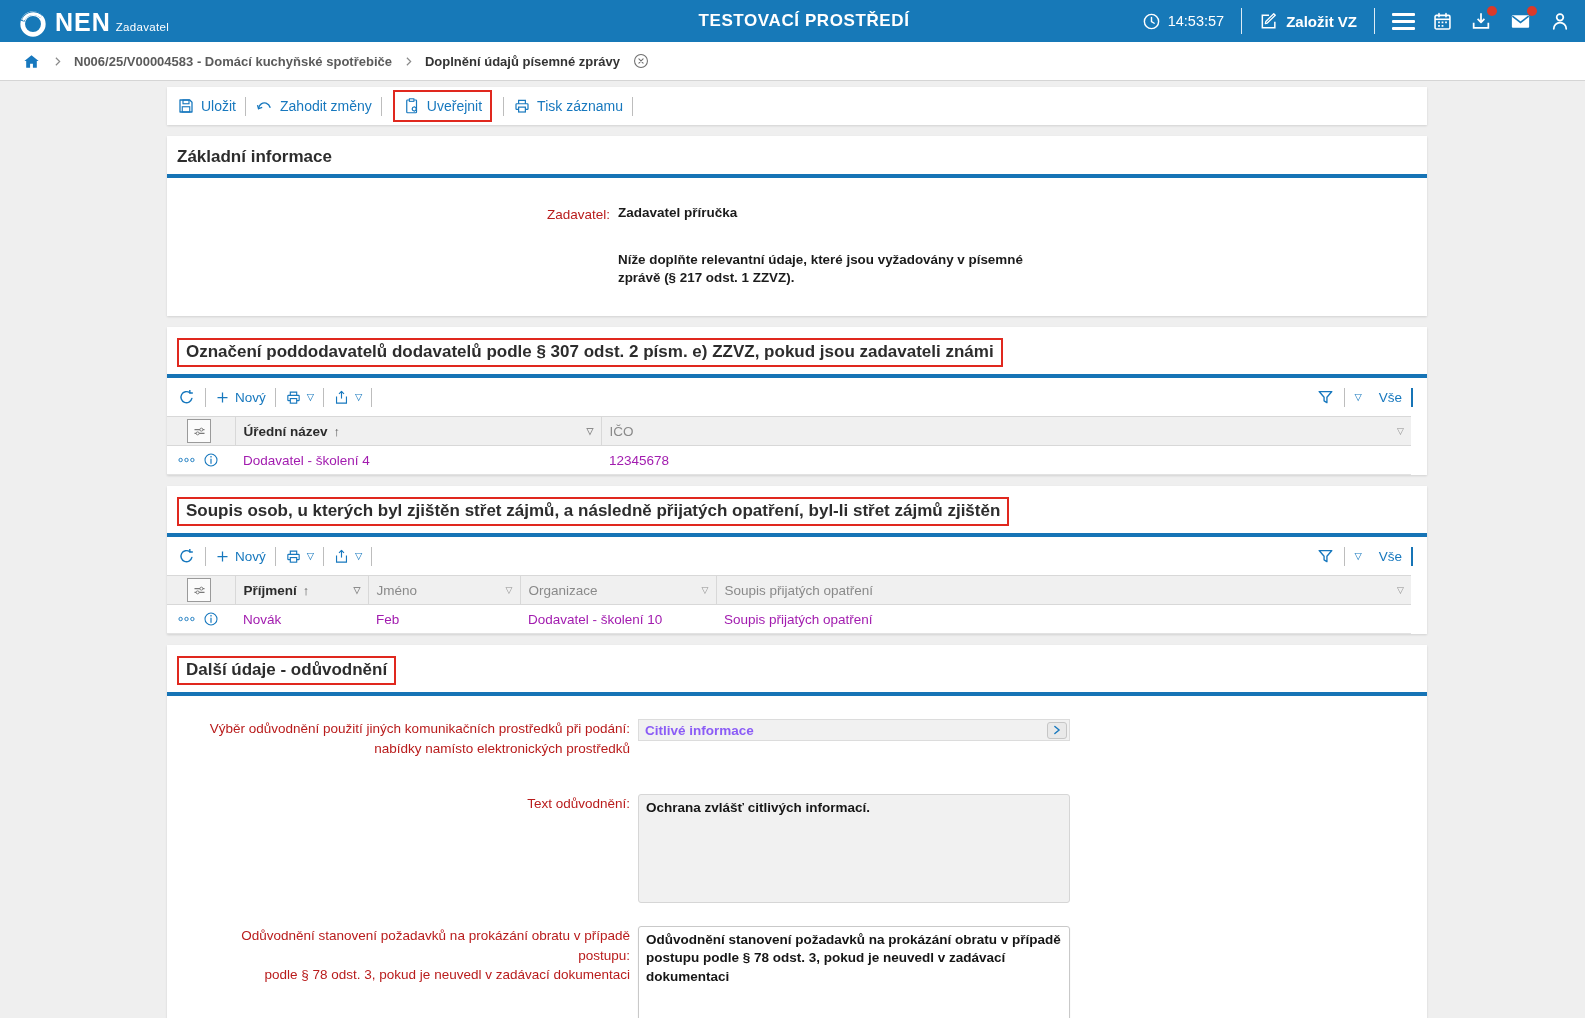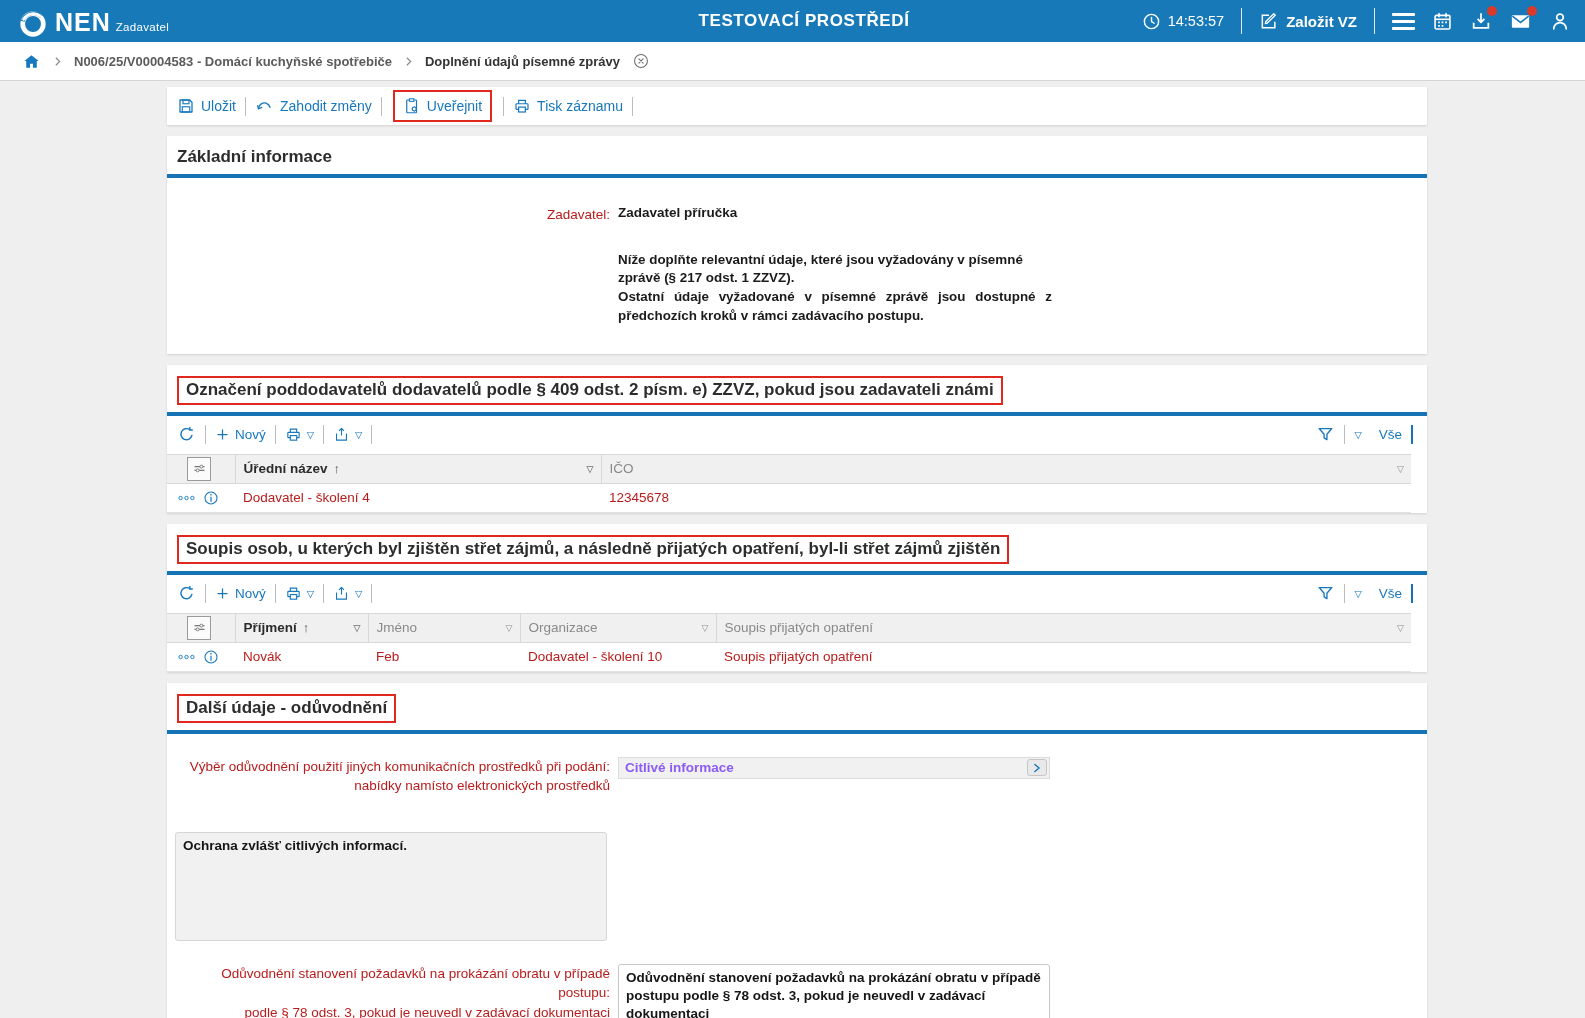--- a/index.html
+++ b/index.html
@@ -63,27 +63,27 @@
   .vse { font-size:13.5px; color:#1778be; font-weight:normal; cursor:pointer; margin-left:17px; }
   .blue-bar-end { width:2px; height:19px; background:#1674b6; margin-left:9px; }
 
   
   table.grid { border-collapse:collapse; table-layout:fixed; width:calc(100% - 16px); }
   .grid th { background:#f0f0f0; height:29px; border-top:1px solid #d8d8d8; border-bottom:1px solid #d8d8d8; font-size:13.5px; font-weight:normal; color:#8a8a8a; text-align:left; padding:0 8px; position:relative; cursor:pointer; }
   .grid th + th { border-left:1px solid #d8d8d8; }
   .grid th.sorted { color:#2b2b2b; font-weight:bold; }
   .sort-up { font-weight:normal; color:#555; margin-left:6px; font-size:13px; }
   .th-tri { position:absolute; right:7px; top:50%; transform:translateY(-50%); }
-  .grid td { height:29px; border-bottom:1px solid #e2e2e2; font-size:13.5px; color:#b91c1c; padding:0 8px; background:#fff; }
+  .grid td { height:29px; border-bottom:1px solid #e2e2e2; font-size:13.5px; color:#a21caf; padding:0 8px; background:#fff; }
   .cell-icons { display:flex; align-items:center; gap:8px; padding-left:3px; }
   .th-set { width:24px; height:24px; border:1px solid #9a9a9a; background:#fbfbfb; display:flex; align-items:center; justify-content:center; cursor:pointer; margin-left:12px; }
 
   
   .od-body { padding:23px 0 40px; }
-  .od-row { display:flex; align-items:flex-start; }
+  .od-row { display:flex; align-items:flex-start;padding-left:20px; }
   .ctrl-col { margin-left:8px; width:432px; flex:none; }
   .select-field { height:22px; background:#f1f1f1; border:1px solid #dcdcdc; display:flex; align-items:center; padding:0 2px 0 6px; cursor:pointer; }
   .select-field .val { font-size:13.5px; font-weight:bold; color:#8b5cf6; flex:1; }
   .sel-btn { width:20px; height:17px; background:#e9e9e9; border:1px solid #c6c6c6; border-radius:3px; display:flex; align-items:center; justify-content:center; cursor:pointer; }
   .ta { width:432px; font-size:13.5px; font-weight:bold; color:#161616; line-height:1.35; padding:4px 7px; border-radius:3px; }
   .ta-gray { background:#f1f1f1; border:1px solid #d6d6d6; height:109px; }
   .ta-white { background:#fff; border:1px solid #c9c9c9; height:122px; box-shadow:0 1px 2px rgba(0,0,0,.07); }
   .gap36 { height:36px; } .gap24 { height:23px; }
 
   svg { display:block; }
@@ -230,27 +230,26 @@
   <section class="panel sec">
     <h2 class="sec-title">Základní informace</h2>
     <div class="blue-rule"></div>
     <div class="bi-body">
       <div class="f-row">
         <span class="f-label">Zadavatel:</span>
         <span class="f-value">Zadavatel příručka</span>
       </div>
       <div class="bi-note">
         <div>Níže doplňte relevantní údaje, které jsou vyžadovány v písemné zprávě (§ 217 odst. 1 ZZVZ).</div>
-        <div class="just">Ostatní údaje vyžadované v písemné zprávě jsou dostupné z předchozích kroků v rámci zadávacího postupu.</div>
       </div>
     </div>
   </section>
 
   <section class="panel sec">
-    <h2 class="sec-title red-box">Označení poddodavatelů dodavatelů podle § 409 odst. 2 písm. e) ZZVZ, pokud jsou zadavateli známi</h2>
+    <h2 class="sec-title red-box">Označení poddodavatelů dodavatelů podle § 307 odst. 2 písm. e) ZZVZ, pokud jsou zadavateli známi</h2>
     <div class="blue-rule"></div>
 
     <div class="grid-toolbar">
       <svg width="19" height="19" viewBox="0 0 24 24" style="cursor:pointer">
         <path d="M18.8 13.2A7 7 0 1 1 16.2 6" fill="none" stroke="#1778be" stroke-width="1.8" stroke-linecap="round"></path>
         <path d="M16.2 2.6v3.8H20" fill="none" stroke="#1778be" stroke-width="1.8" stroke-linejoin="round"></path>
       </svg>
       <span class="tb-div"></span>
       <span class="gt-link">
         <svg width="15" height="15" viewBox="0 0 24 24">
@@ -464,20 +463,21 @@
                 <path d="M4 3l6 5-6 5" fill="none" stroke="#1778be" stroke-width="2" stroke-linecap="round" stroke-linejoin="round"></path>
               </svg>
             </span>
           </span>
         </span>
       </div>
 
       <div class="gap36"></div>
 
       <div class="od-row">
+        <span class="f-label">Text odůvodnění:</span>
         <span class="ctrl-col">
           <div class="ta ta-gray">Ochrana zvlášť citlivých informací.</div>
         </span>
       </div>
 
       <div class="gap24"></div>
 
       <div class="od-row">
         <span class="f-label">
           <span>Odůvodnění stanovení požadavků na prokázání obratu v případě postupu:</span><br>

